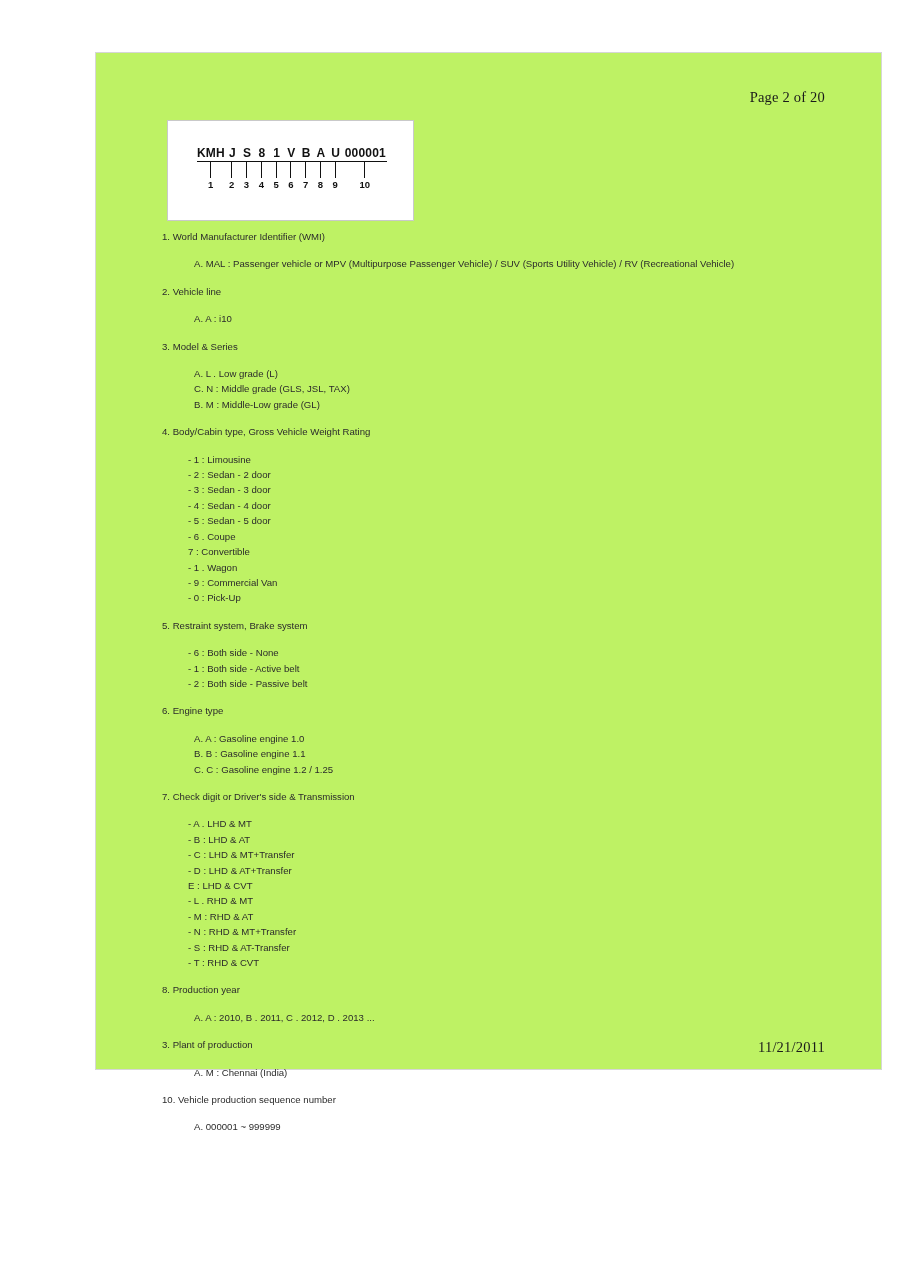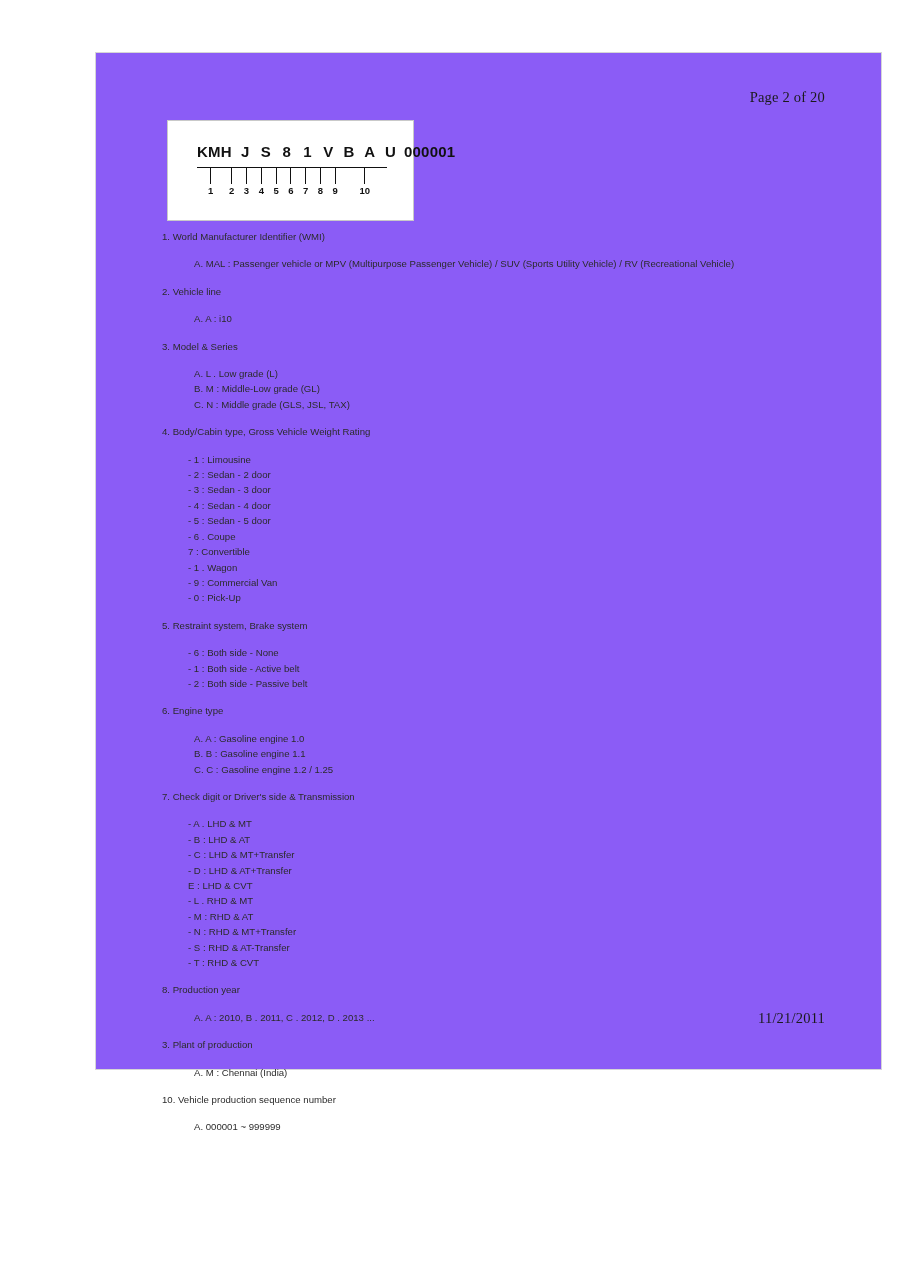--- a/index.html
+++ b/index.html
@@ -15,40 +15,40 @@
     -webkit-font-smoothing: antialiased;
   }
 
   
   .page {
     position: absolute;
     left: 95px;
     top: 52px;
     width: 787px;
     height: 1018px;
-    background: #8b5cf6;
+    background: #bef264;
     border: 1px solid #d6d6d6;
     box-sizing: border-box;
   }
 
   
   .page-header {
     position: absolute;
     right: 56px;
     top: 36px;
     font-family: "Liberation Serif", serif;
     font-size: 14.5px;
     color: #1a1a1a;
     letter-spacing: 0.2px;
     white-space: nowrap;
   }
   .page-footer {
     position: absolute;
     right: 56px;
-    bottom: 42px;
+    bottom: 13px;
     font-family: "Liberation Serif", serif;
     font-size: 14.5px;
     color: #1a1a1a;
     letter-spacing: 0.2px;
     white-space: nowrap;
     text-align: center;
   }
 
   
   .vin-figure {
@@ -65,27 +65,26 @@
     position: absolute;
     left: 29px;
     top: 25px;
     width: 190px;
   }
   .vin-chars {
     display: flex;
     align-items: flex-end;
     font-family: "Liberation Sans", sans-serif;
     font-weight: bold;
-    font-size: 15px;
+    font-size: 12px;
     color: #111111;
     letter-spacing: 0.2px;
     border-bottom: 1.4px solid #111111;
-    padding-bottom: 7px;
+    padding-bottom: 1px;
     height: 14px;
-    gap: 6px;
   }
   .vin-chars .seg {
     text-align: center;
     position: relative;
   }
   .vin-ticks {
     position: relative;
     height: 17px;
   }
   .vin-ticks .tick {
@@ -196,22 +195,22 @@
       <div class="section">
         <div class="sec-title">2. Vehicle line</div>
         <ul class="sec-items">
           <li class="indent-a">A. A : i10</li>
         </ul>
       </div>
       <div class="section">
         <div class="sec-title">3. Model &amp; Series</div>
         <ul class="sec-items">
           <li class="indent-a">A. L . Low grade (L)</li>
+          <li class="indent-a">C. N : Middle grade (GLS, JSL, TAX)</li>
           <li class="indent-a">B. M : Middle-Low grade (GL)</li>
-          <li class="indent-a">C. N : Middle grade (GLS, JSL, TAX)</li>
         </ul>
       </div>
       <div class="section">
         <div class="sec-title">4. Body/Cabin type, Gross Vehicle Weight Rating</div>
         <ul class="sec-items">
           <li class="indent-b">- 1 : Limousine</li>
           <li class="indent-b">- 2 : Sedan - 2 door</li>
           <li class="indent-b">- 3 : Sedan - 3 door</li>
           <li class="indent-b">- 4 : Sedan - 4 door</li>
           <li class="indent-b">- 5 : Sedan - 5 door</li>

